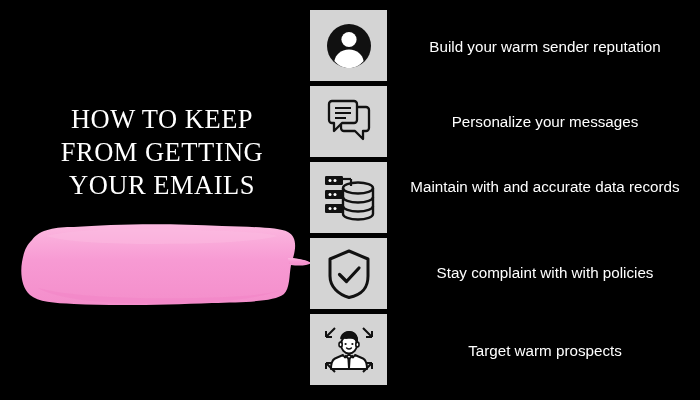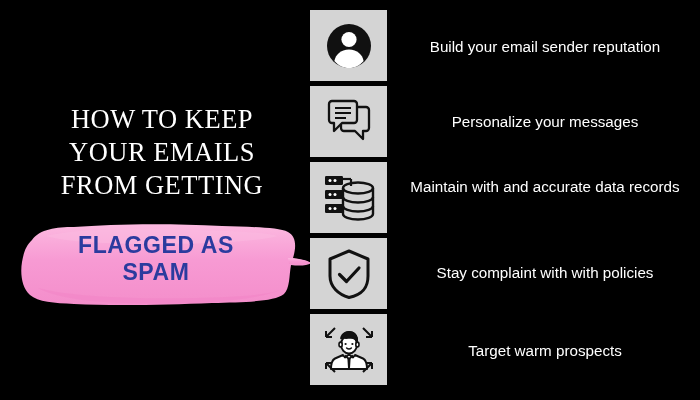--- a/index.html
+++ b/index.html
@@ -114,22 +114,22 @@
 </style>
 </head>
 <body>
 
 <div id="infographic">
 
   <div class="left-panel">
 
     <div class="headline">
       <span class="headline-line">HOW TO KEEP</span>
+      <span class="headline-line">FROM GETTING</span>
       <span class="headline-line">YOUR EMAILS</span>
-      <span class="headline-line">FROM GETTING</span>
     </div>
 
     <div class="brush-wrap">
       <svg class="brush-svg" viewBox="0 0 296 92">
         <defs>
           <linearGradient id="pinkgrad" x1="0" y1="0" x2="0" y2="1">
             <stop offset="0%" stop-color="#fcb9e0"></stop>
             <stop offset="45%" stop-color="#f79ad3"></stop>
             <stop offset="100%" stop-color="#f48ecb"></stop>
           </linearGradient>
@@ -153,24 +153,20 @@
           C240,24 190,26 140,26
           C92,26 50,24 30,18 Z"></path>
         <path fill="#f07fc4" opacity="0.35" d="
           M22,70 C60,80 140,82 210,79
           C238,78 258,75 266,71
           C240,84 170,87 110,85
           C70,84 38,79 22,70 Z"></path>
         <path fill="url(#pinkgrad)" d="
           M272,40 C280,40 292,43 295,45 C290,47 280,47 273,46 Z"></path>
       </svg>
-      <div class="brush-label">
-        <span>FLAGGED AS</span>
-        <span>SPAM</span>
-      </div>
     </div>
   </div>
 
   <div class="icon-column">
 
     <div class="icon-box" style="top:0px;">
       <svg width="52" height="52" viewBox="0 0 52 52">
         <circle cx="26" cy="26" r="22" fill="#111111"></circle>
         <circle cx="26" cy="19.5" r="7.6" fill="#ffffff"></circle>
         <path d="M26 29.5c-8.2 0-13.6 5.4-14.6 11.4 3.8 4.3 8.9 7.1 14.6 7.1s10.8-2.8 14.6-7.1C39.6 34.9 34.2 29.5 26 29.5z" fill="#ffffff"></path>
@@ -235,20 +231,20 @@
         <ellipse cx="18.6" cy="20.5" rx="1.6" ry="2.4" fill="#ffffff" stroke="#111111" stroke-width="1.6"></ellipse>
         <ellipse cx="35.4" cy="20.5" rx="1.6" ry="2.4" fill="#ffffff" stroke="#111111" stroke-width="1.6"></ellipse>
         <path d="M27 30.5 23 33.5 21 31l-8 3.5C10 36 9 40 9 45h36c0-5-1-9-4-10.5L33 31l-2 2.5-4-3z" fill="#ffffff" stroke="#111111" stroke-width="2" stroke-linejoin="round"></path>
         <path d="M23 31.5 27 35l4-3.5" fill="none" stroke="#111111" stroke-width="1.8"></path>
         <path d="M25.4 34.8h3.2l-.7 10.2h-1.8z" fill="#111111"></path>
       </svg>
     </div>
   </div>
 
   <div class="labels">
-    <div class="label-row" style="top:36px;">Build your email sender reputation</div>
+    <div class="label-row" style="top:36px;">Build your warm sender reputation</div>
     <div class="label-row" style="top:111px;">Personalize your messages</div>
     <div class="label-row" style="top:176px;">Maintain with and accurate data records</div>
     <div class="label-row" style="top:262px;">Stay complaint with with policies</div>
     <div class="label-row" style="top:340px;">Target warm prospects</div>
   </div>
 
 </div>
 
 </body></html>

